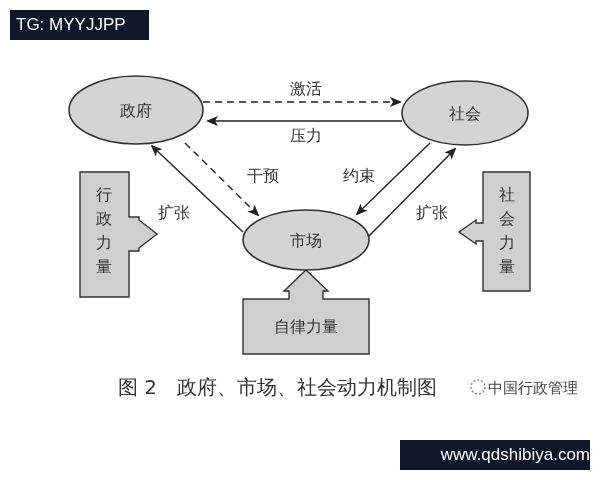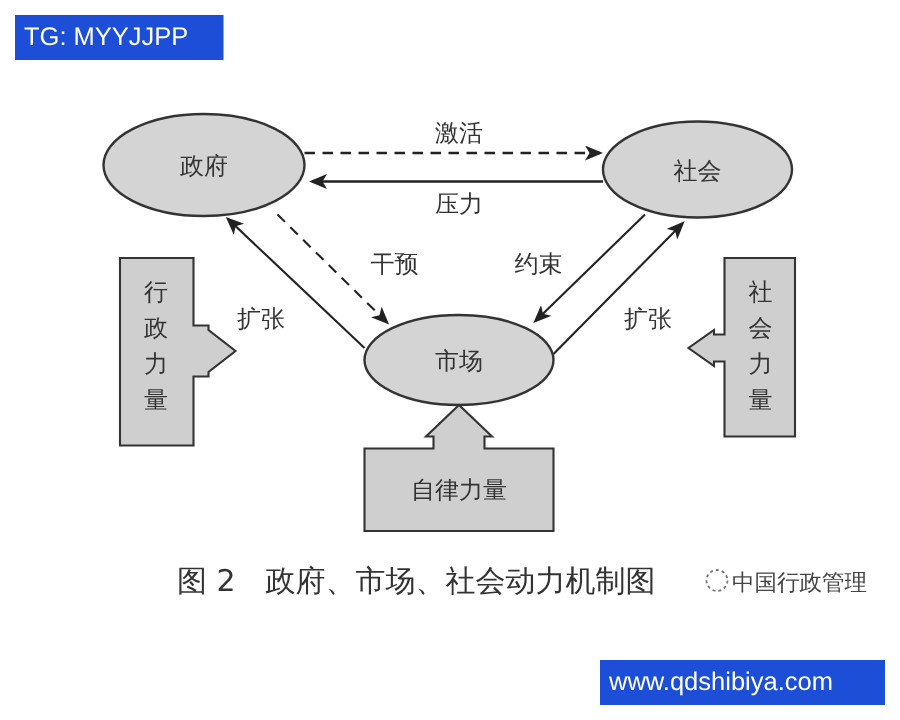--- a/index.html
+++ b/index.html
@@ -1,20 +1,20 @@
 <!DOCTYPE html>
 <html><head>
 <meta charset="utf-8">
 <style>
   html, body { margin:0; padding:0; }
   body { width:600px; height:480px; background:#fff; position:relative; overflow:hidden;
          font-family:"DejaVu Serif", serif; color:#222; }
-  .wm { position:absolute; background:#1d4ed8; color:#fff; font-family:"Liberation Sans", sans-serif; }
+  .wm { position:absolute; background:#0f172a; color:#fff; font-family:"Liberation Sans", sans-serif; }
   .wm-top { left:10px; top:10px; width:139px; height:30px; font-size:17px; line-height:30px; padding-left:6px; box-sizing:border-box; }
-  .wm-bottom { left:400px; top:440px; width:190px; height:30px; font-size:17px; line-height:30px; padding-left:6px; box-sizing:border-box; }
+  .wm-bottom { left:400px; top:440px; width:190px; height:30px; font-size:17px; line-height:30px; padding-left:6px; box-sizing:border-box;text-align:right; }
   svg { position:absolute; left:0; top:0; }
   .lbl { font-family:"DejaVu Serif", serif; font-size:16px; fill:#333; }
   .caption { font-family:"DejaVu Sans", sans-serif; font-size:20px; fill:#333; }
   .brand { font-family:"DejaVu Sans", sans-serif; font-size:15px; fill:#444; }
 </style>
 </head>
 <body>
 
 <div class="wm wm-top">TG: MYYJJPP</div>
 

